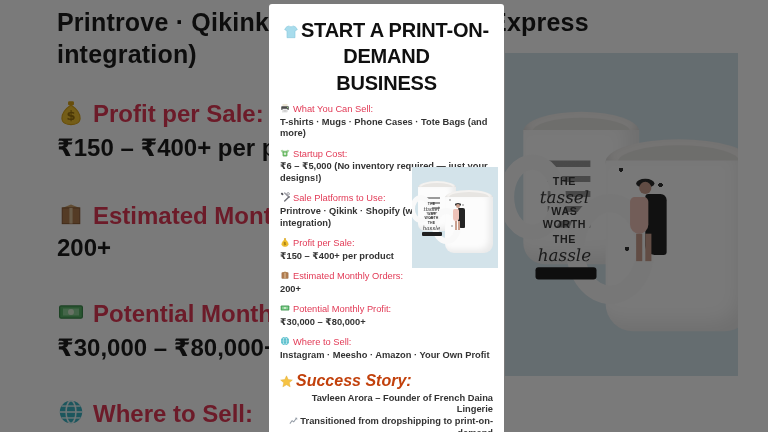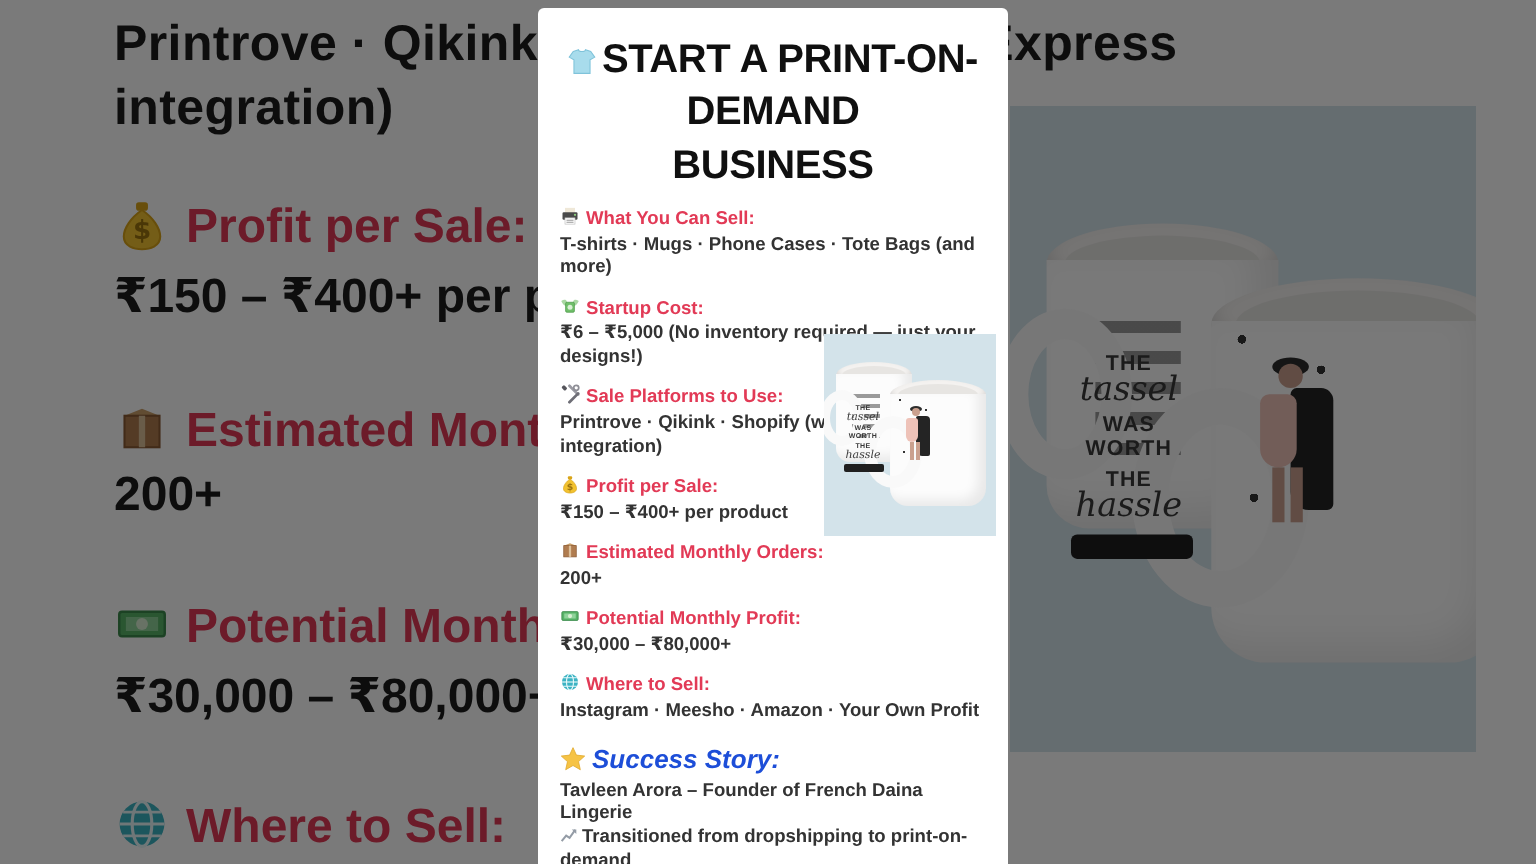--- a/index.html
+++ b/index.html
@@ -55,26 +55,26 @@
   
   .card{
     position:absolute;left:269px;top:4px;width:235px;height:428px;z-index:10;
     background:#ffffff;border-radius:3px 3px 0 0;
     padding:13px 11px 0;box-sizing:border-box;color:#2e2e2e;
   }
   .title{ text-align:center;font-weight:bold;color:#101010;font-size:20px;line-height:1.32;letter-spacing:-.2px;margin-bottom:7px;}
   .title .ic{display:inline-block;width:14px;height:14px;vertical-align:-2px;margin-right:3px;}
   .sec{margin-bottom:8px;}
   .sec.pr{padding-right:86px;}
-  .sec .head{font-size:9.3px;font-weight:bold;color:#e23a56;white-space:nowrap;line-height:1.25;}
+  .sec .head{font-size:9.3px;font-weight:normal;color:#e23a56;white-space:nowrap;line-height:1.25;}
   .sec .head .ic{display:inline-block;width:10px;height:10px;vertical-align:-1px;margin-right:3px;}
   .sec .bodytxt{font-size:9.3px;font-weight:bold;color:#333;line-height:1.24;margin-top:1px;}
-  .succ-head{font-size:13px;font-weight:bold;font-style:italic;color:#1d4ed8;margin:10px 0 3px;}
+  .succ-head{font-size:16px;font-weight:bold;font-style:italic;color:#c2410c;margin:10px 0 3px;}
   .succ-head .ic{display:inline-block;width:13px;height:13px;vertical-align:-2px;margin-right:3px;font-style:normal;}
-  .succ-line{font-size:9.3px;font-weight:bold;color:#333;line-height:1.26;}
+  .succ-line{font-size:9.3px;font-weight:bold;color:#333;line-height:1.26;text-align:right;}
   .succ-line .ic{display:inline-block;width:9px;height:9px;vertical-align:-1px;margin-right:2px;}
   .photo-box{position:absolute;left:143px;top:163px;width:86px;height:101px;}
   .ebook-link{position:absolute;left:0;right:0;top:388px;text-align:center;
     font-size:9.8px;font-weight:bold;color:#dd6a50;text-decoration:underline;cursor:pointer;}
   .ic svg{width:100%;height:100%;display:block;}
   .head .ic svg,.succ-line .ic svg,.title .ic svg{display:inline-block;}
 </style>
 </head>
 <body>
 

